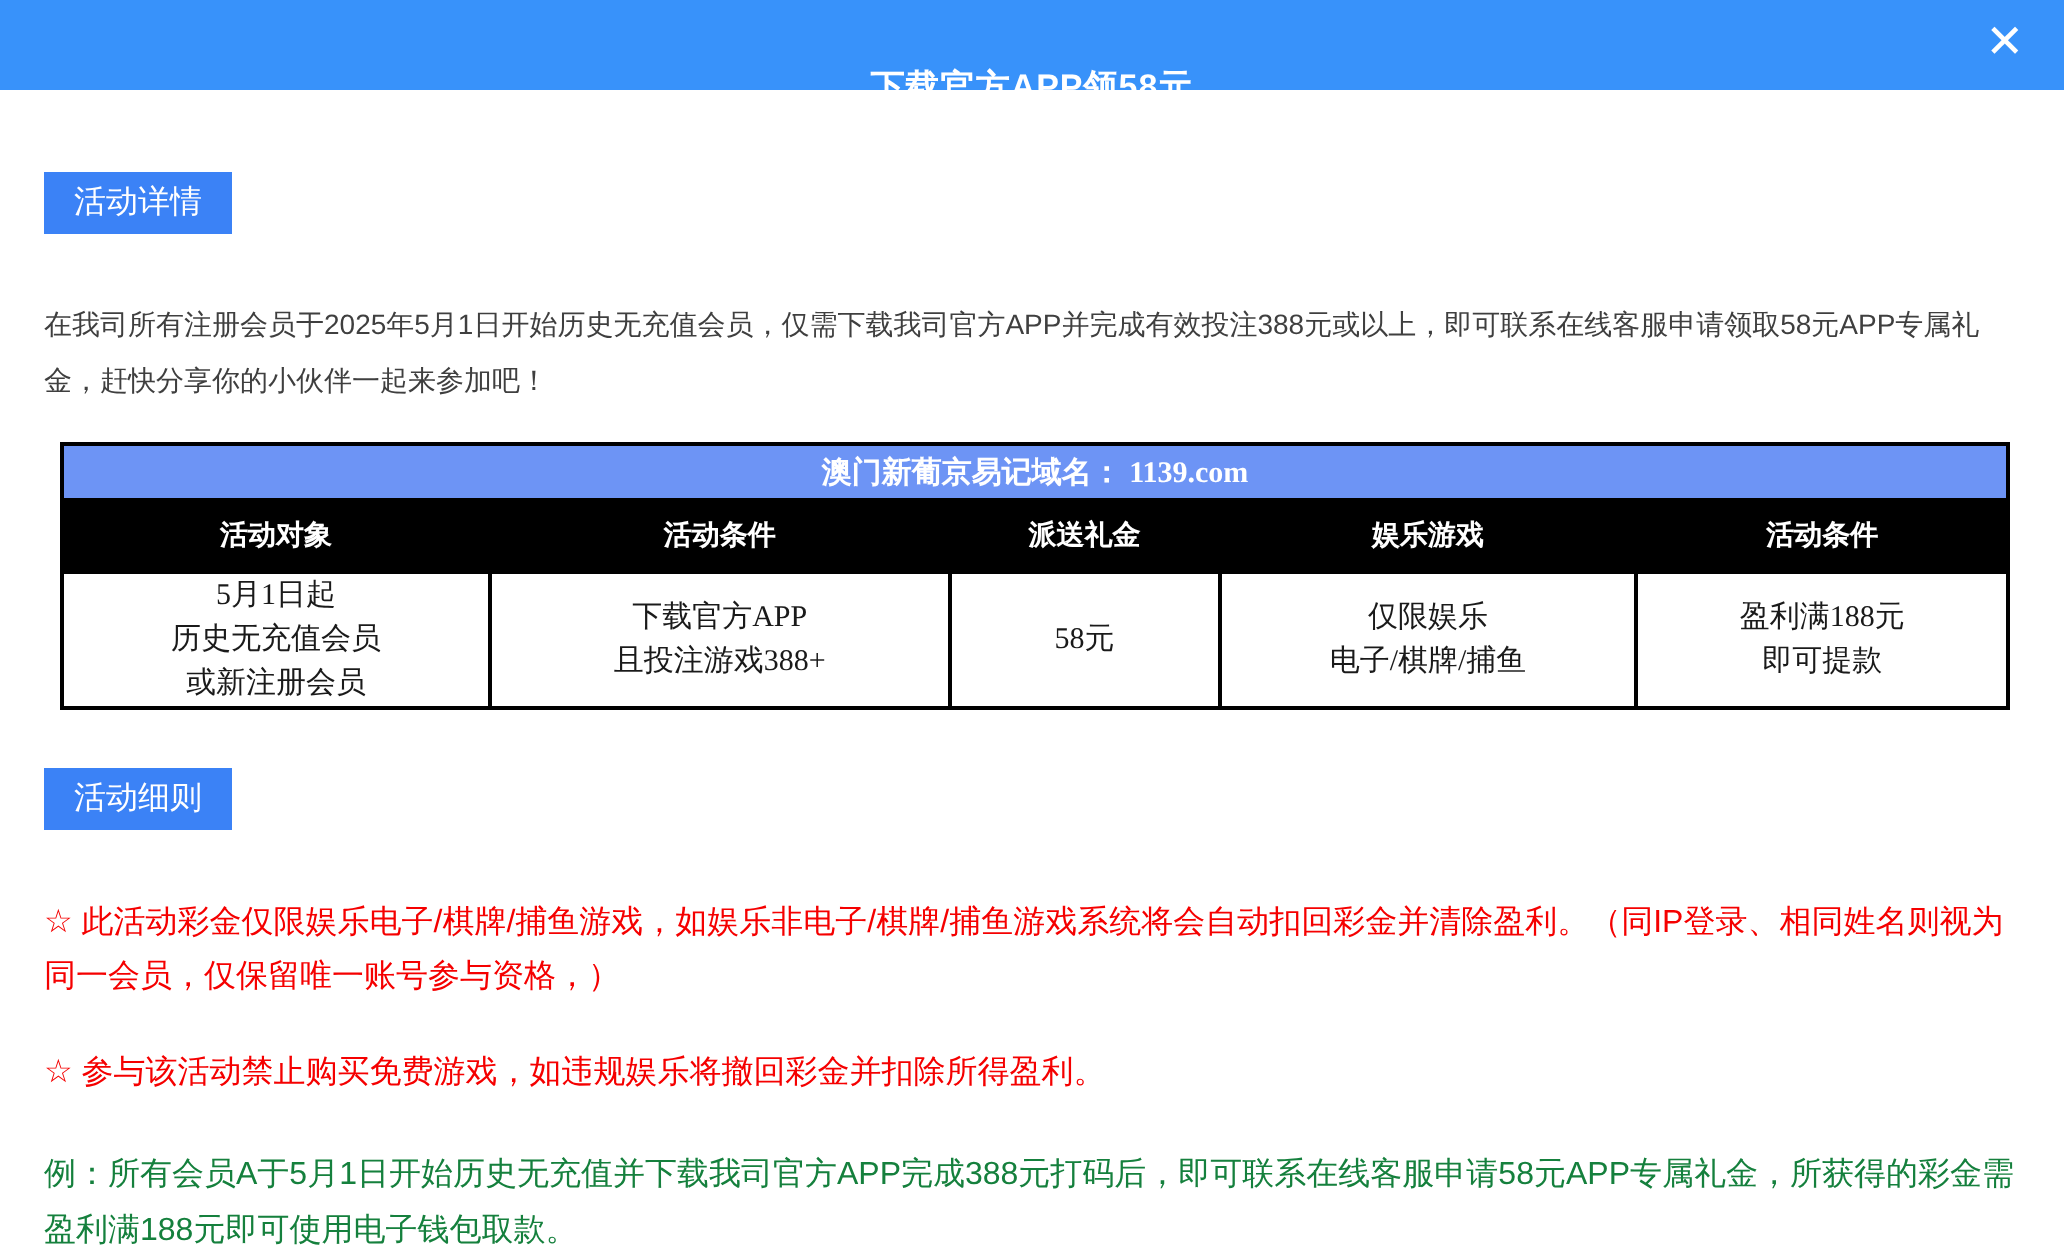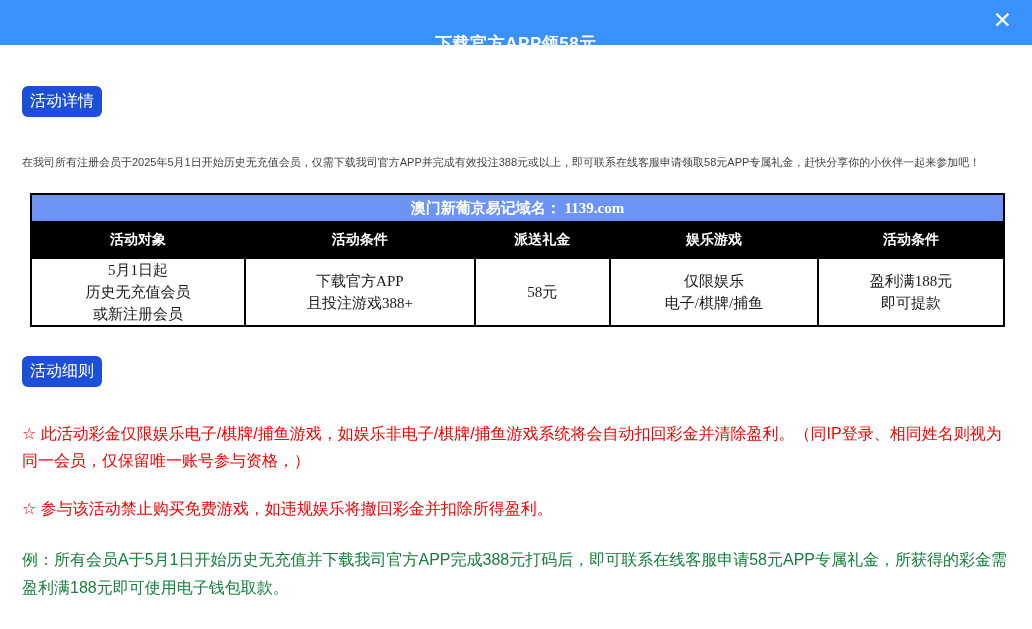--- a/index.html
+++ b/index.html
@@ -35,31 +35,31 @@
     cursor: pointer;
     padding: 2px 6px;
   }
 
   
   .content { padding: 0 22px; }
 
   .badge {
     display: inline-block;
     margin-top: 41px;
-    background: #1d4ed8;
+    background: #3b82f6;
     color: #ffffff;
     font-size: 16px;
-    padding: 5px 8px;
-    border-radius: 6px;
+    padding: 5px 15px;
+    border-radius: 0;
   }
   .badge.rules-badge { margin-top: 29px; }
 
   .intro {
     margin-top: 31px;
-    font-size: 11px;
+    font-size: 14px;
     color: #3f3f3f;
     line-height: 28px;
     max-width: 990px;
   }
 
   
   table.promo {
     margin-top: 17px;
     margin-left: 8px;
     width: 975px;

